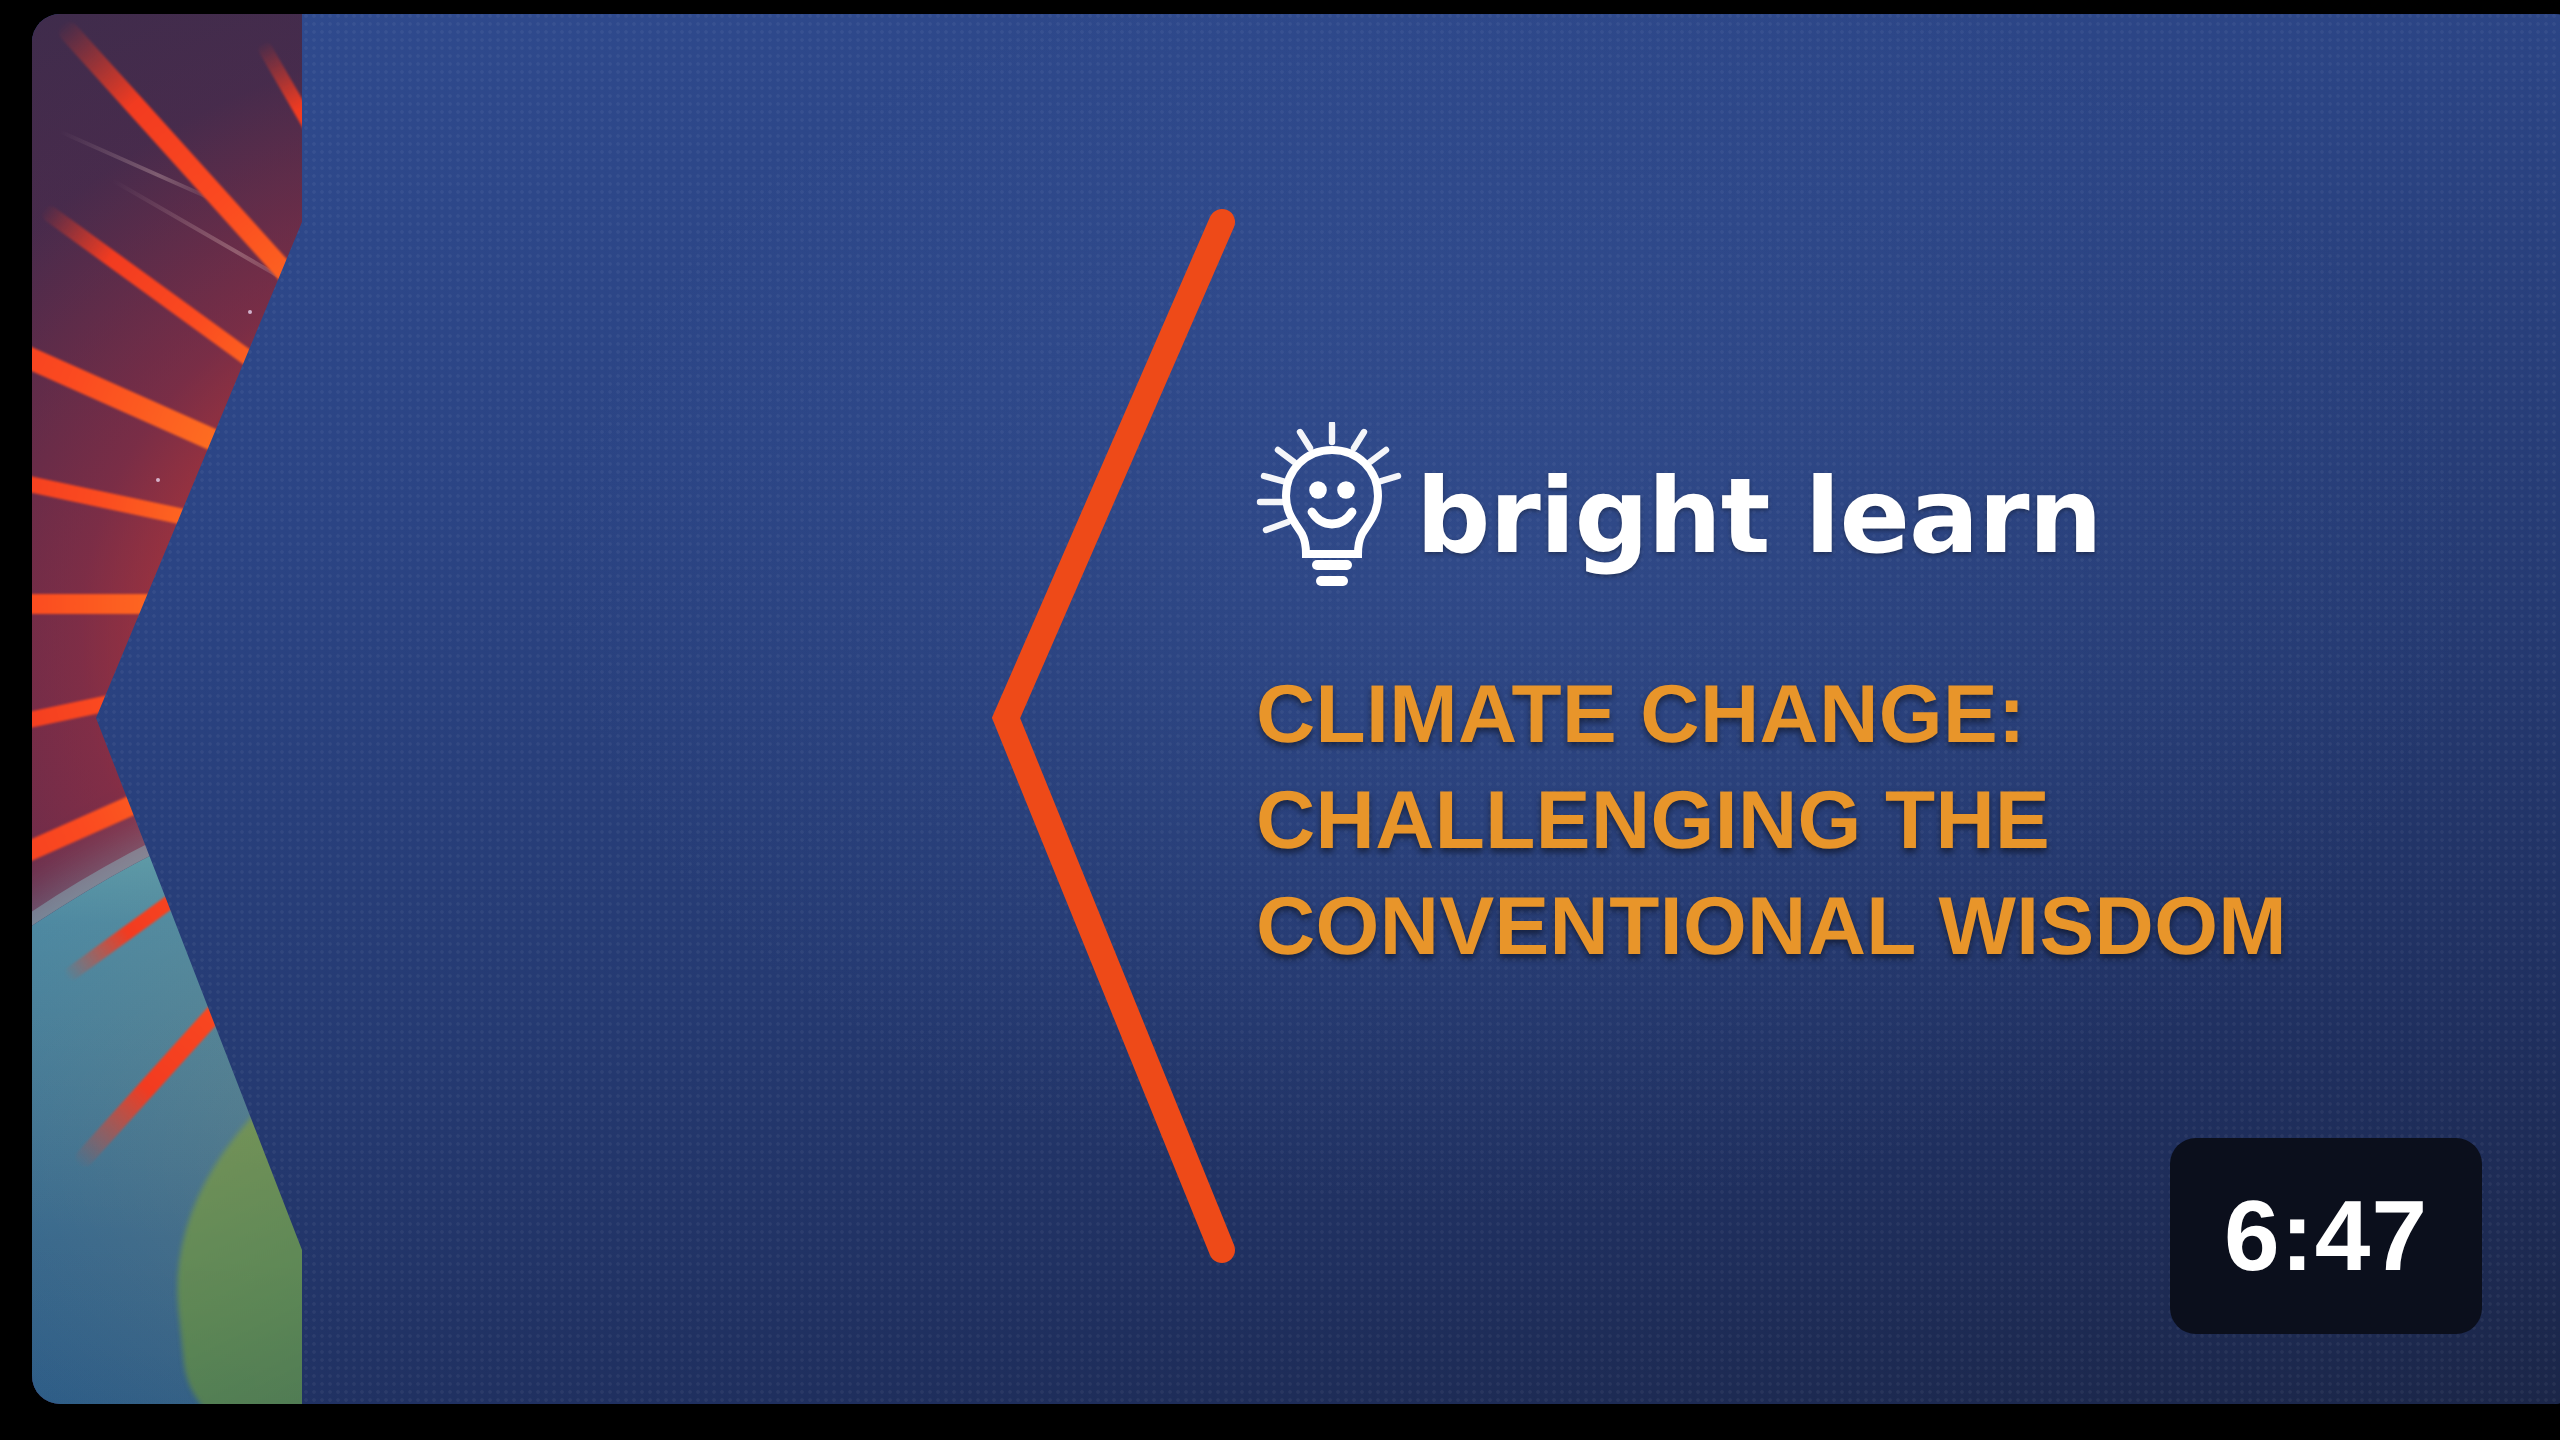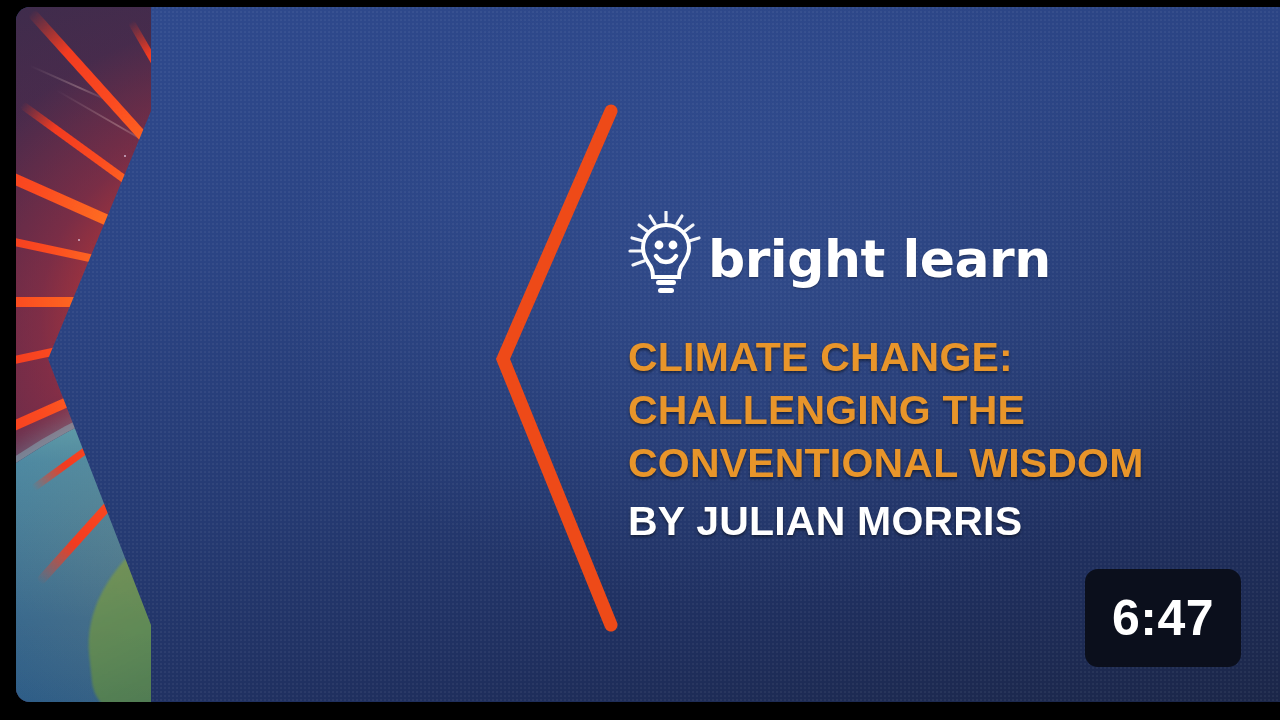--- a/index.html
+++ b/index.html
@@ -363,21 +363,20 @@
         <circle cx="51" cy="34" r="4.4" fill="#ffffff"></circle>
         <path d="M34 45 C 39 53 49 53 54 45" stroke="#ffffff" stroke-width="4.4" fill="none" stroke-linecap="round"></path>
       </svg>
       <span id="brand-wordmark">bright learn</span>
     </div>
 
     <div id="title-block">
       <div class="title-line">CLIMATE CHANGE:</div>
       <div class="title-line">CHALLENGING THE</div>
       <div class="title-line">CONVENTIONAL WISDOM</div>
-      <div id="byline">BY JULIAN MORRIS</div>
     </div>
 
     <div id="duration-badge">
       <span id="duration-text">6:47</span>
     </div>
 
   </div>
 </div>
 
 </body></html>

